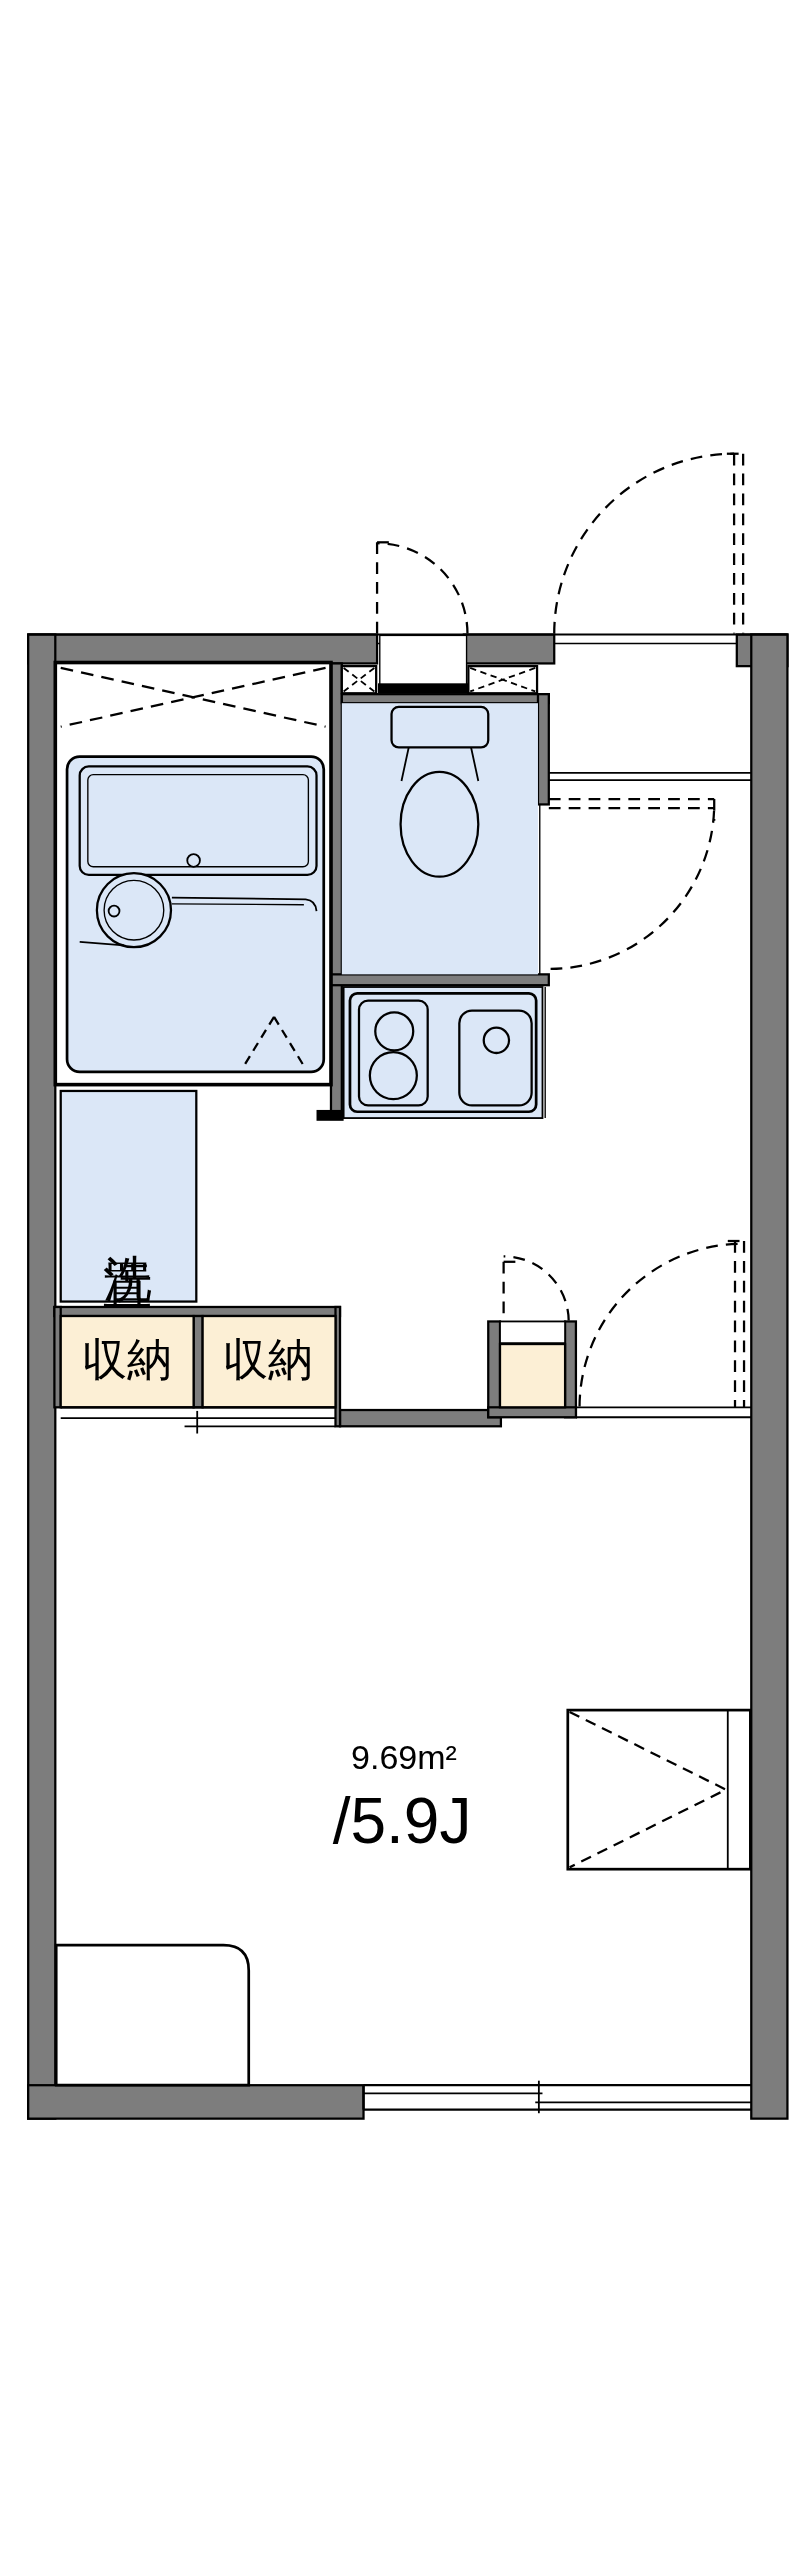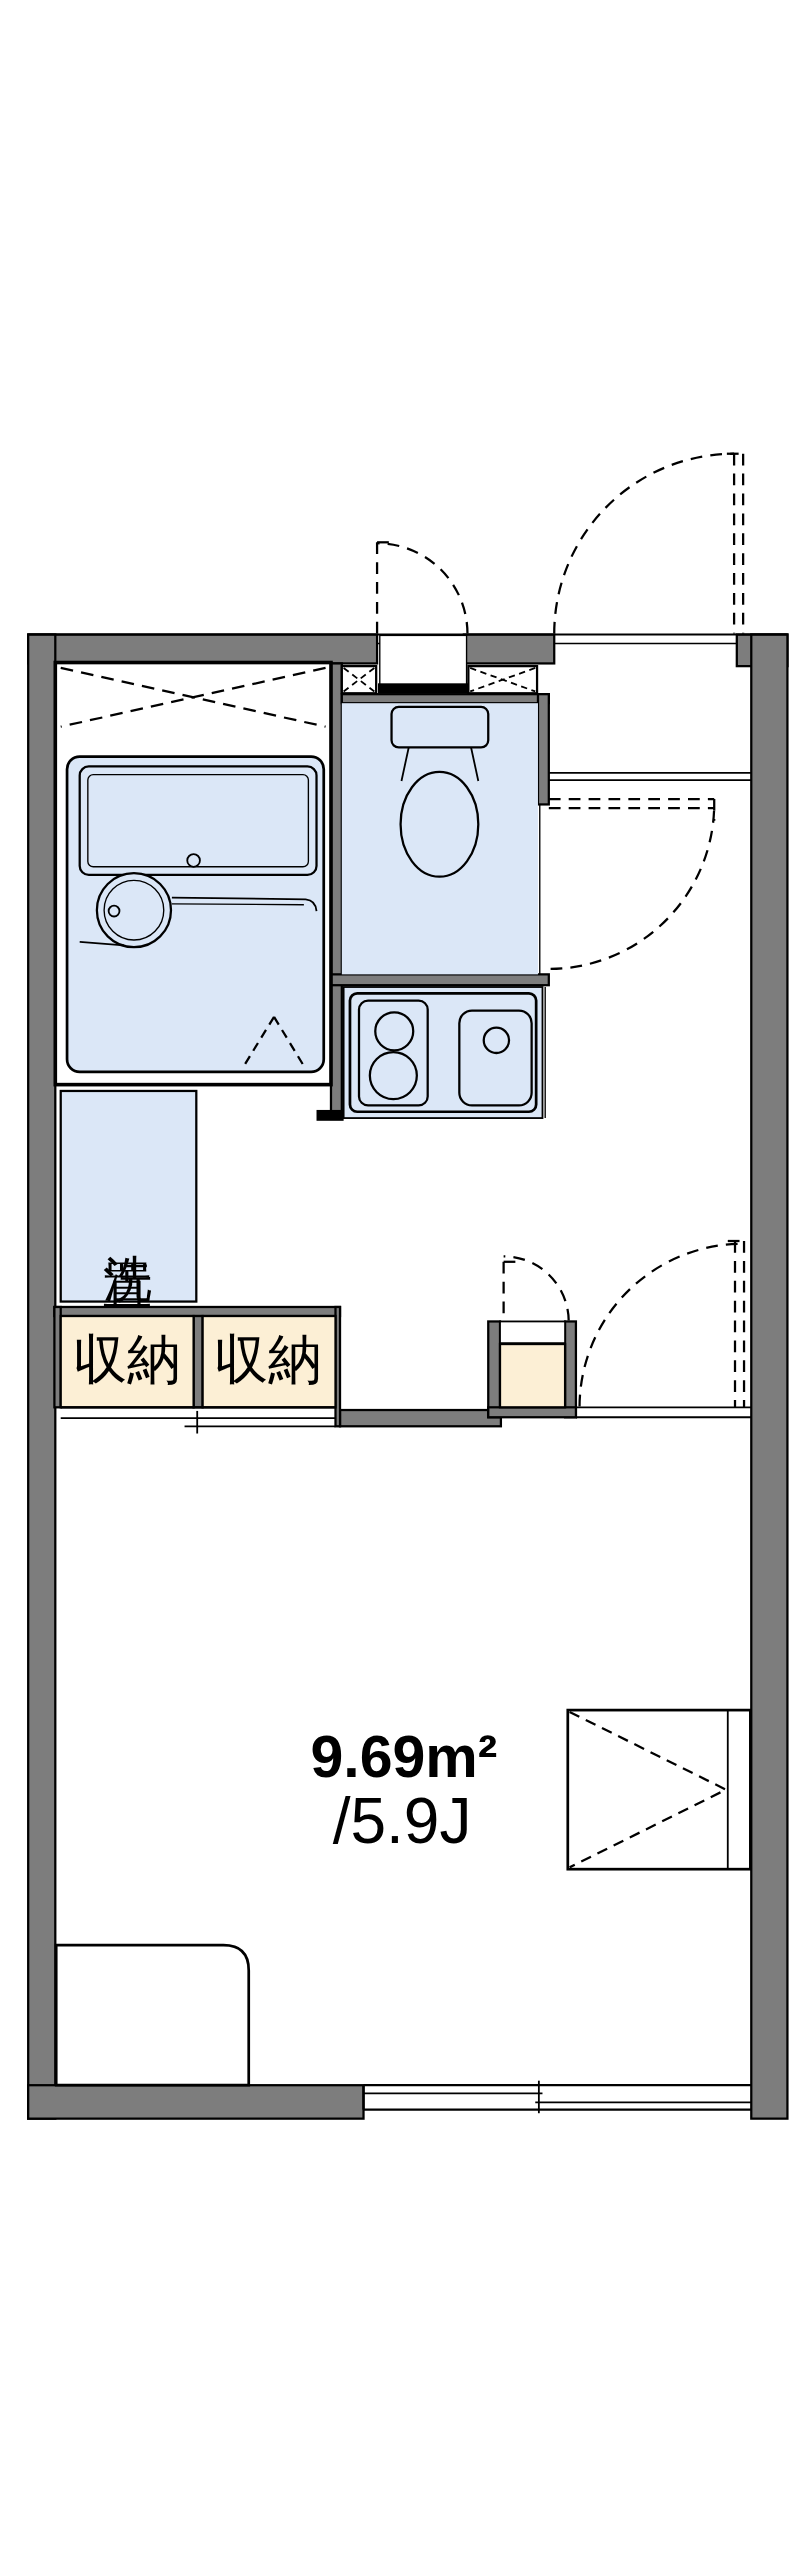--- a/index.html
+++ b/index.html
@@ -17,23 +17,23 @@
     color:#000;
     white-space:nowrap;
     line-height:1;
     font-weight:500;
   }
   .lbl-laundry{
     writing-mode:vertical-rl;
     font-size:49px;
     letter-spacing:7.2px;
   }
-  .lbl-storage{font-size:54px;}
+  .lbl-storage{font-size:45px;}
   .lbl-room{font-size:72px;}
-  .lbl-area{font-size:59px;font-weight:bold;}
+  .lbl-area{font-size:34px;}
   .lbl-tatami{font-size:64px;}
 </style>
 </head>
 <body>
 
 <div class="canvas">
 
 <svg width="812" height="2576" viewBox="0 0 898 2850">
 
   <g stroke="#000" stroke-width="2.5" fill="#7d7d7d">

